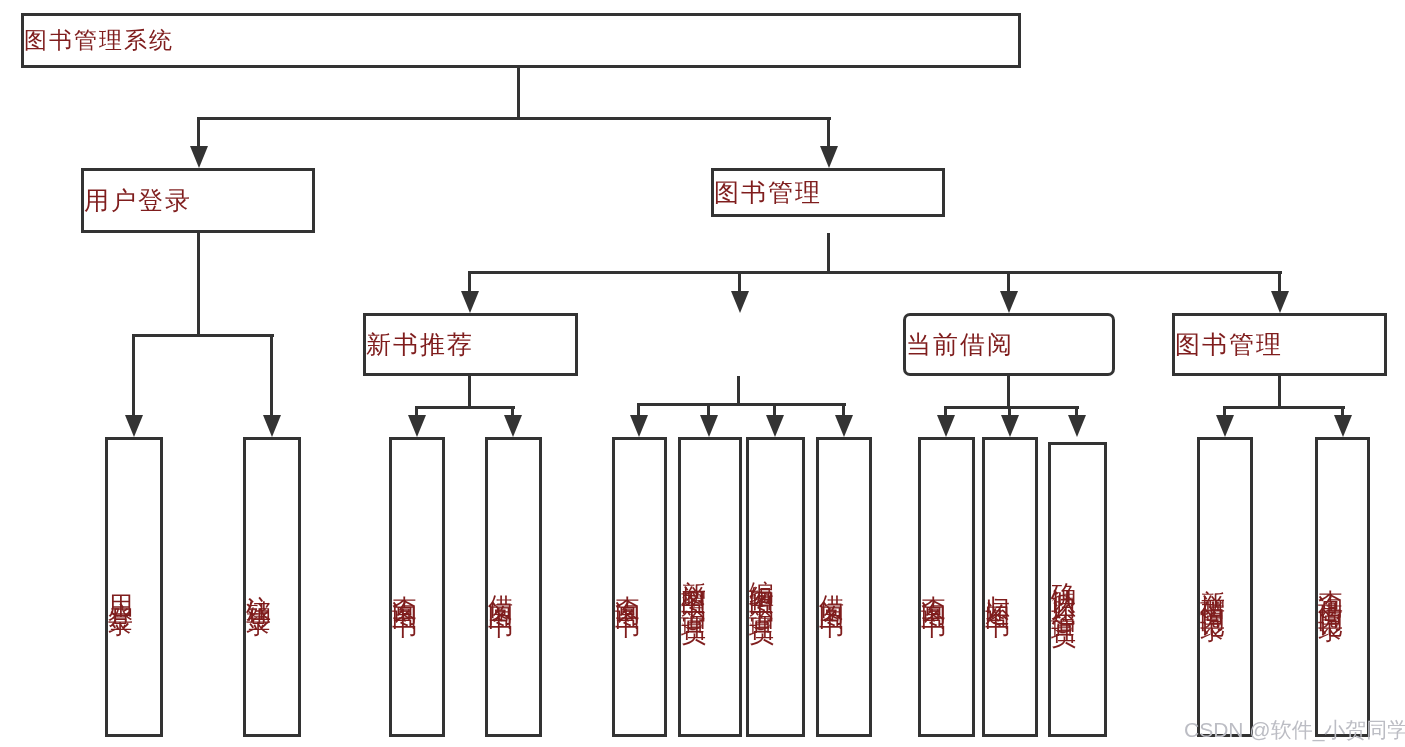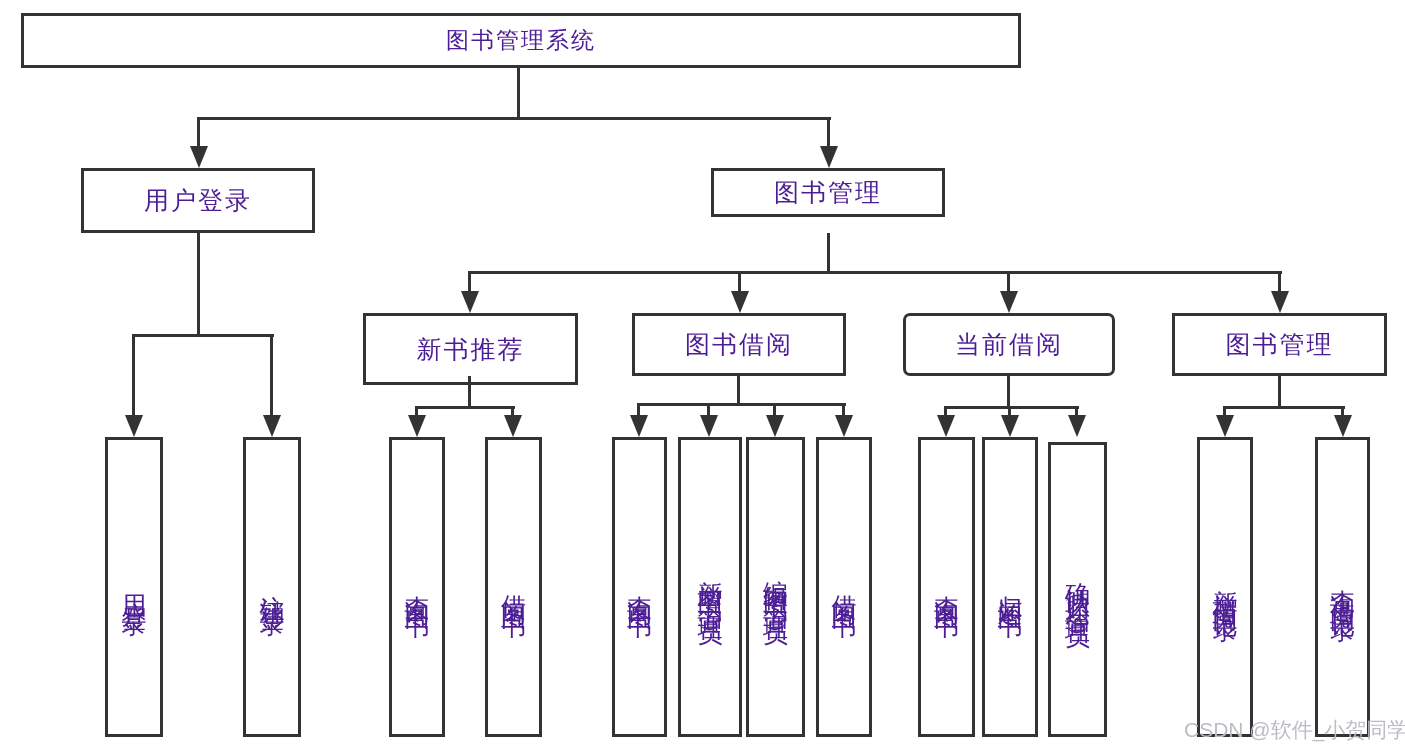--- a/index.html
+++ b/index.html
@@ -11,22 +11,21 @@
     overflow: hidden;
     font-family: "Liberation Sans", "DejaVu Sans", sans-serif;
   }
   .node {
     position: absolute;
     box-sizing: border-box;
     border: 3px solid #333333;
     background: #ffffff;
     display: flex;
     align-items: center;
-    justify-content: center;
-    color: #4c1d95;
+    color: #7f1d1d;
   }
   .node.h-label span {
     font-size: 25px;
     letter-spacing: 2px;
     white-space: nowrap;
   }
   .node.root span { font-size: 23px; }
   .node.leaf span {
     writing-mode: vertical-rl;
     font-size: 25px;
@@ -90,25 +89,22 @@
   <div class="hline" style="left:468px; top:271px; width:814px;"></div>
   <div class="vline" style="left:468px; top:271px; height:22px;"></div>
   <div class="arrow" style="left:461px; top:291px;"></div>
   <div class="vline" style="left:738px; top:271px; height:22px;"></div>
   <div class="arrow" style="left:731px; top:291px;"></div>
   <div class="vline" style="left:1007px; top:271px; height:22px;"></div>
   <div class="arrow" style="left:1000px; top:291px;"></div>
   <div class="vline" style="left:1278px; top:271px; height:22px;"></div>
   <div class="arrow" style="left:1271px; top:291px;"></div>
 
-  <div class="node h-label" style="left:363px; top:313px; width:215px; height:72px;">
+  <div class="node h-label" style="left:363px; top:313px; width:215px; height:63px;">
     <span>新书推荐</span>
-  </div>
-  <div class="node h-label" style="left:632px; top:313px; width:214px; height:63px;">
-    <span>图书借阅</span>
   </div>
   <div class="node h-label" style="left:903px; top:313px; width:212px; height:63px;border-radius:7px;">
     <span>当前借阅</span>
   </div>
   <div class="node h-label" style="left:1172px; top:313px; width:215px; height:63px;">
     <span>图书管理</span>
   </div>
 
   <div class="vline" style="left:468px; top:376px; height:32px;"></div>
   <div class="hline" style="left:415px; top:406px; width:100px;"></div>

